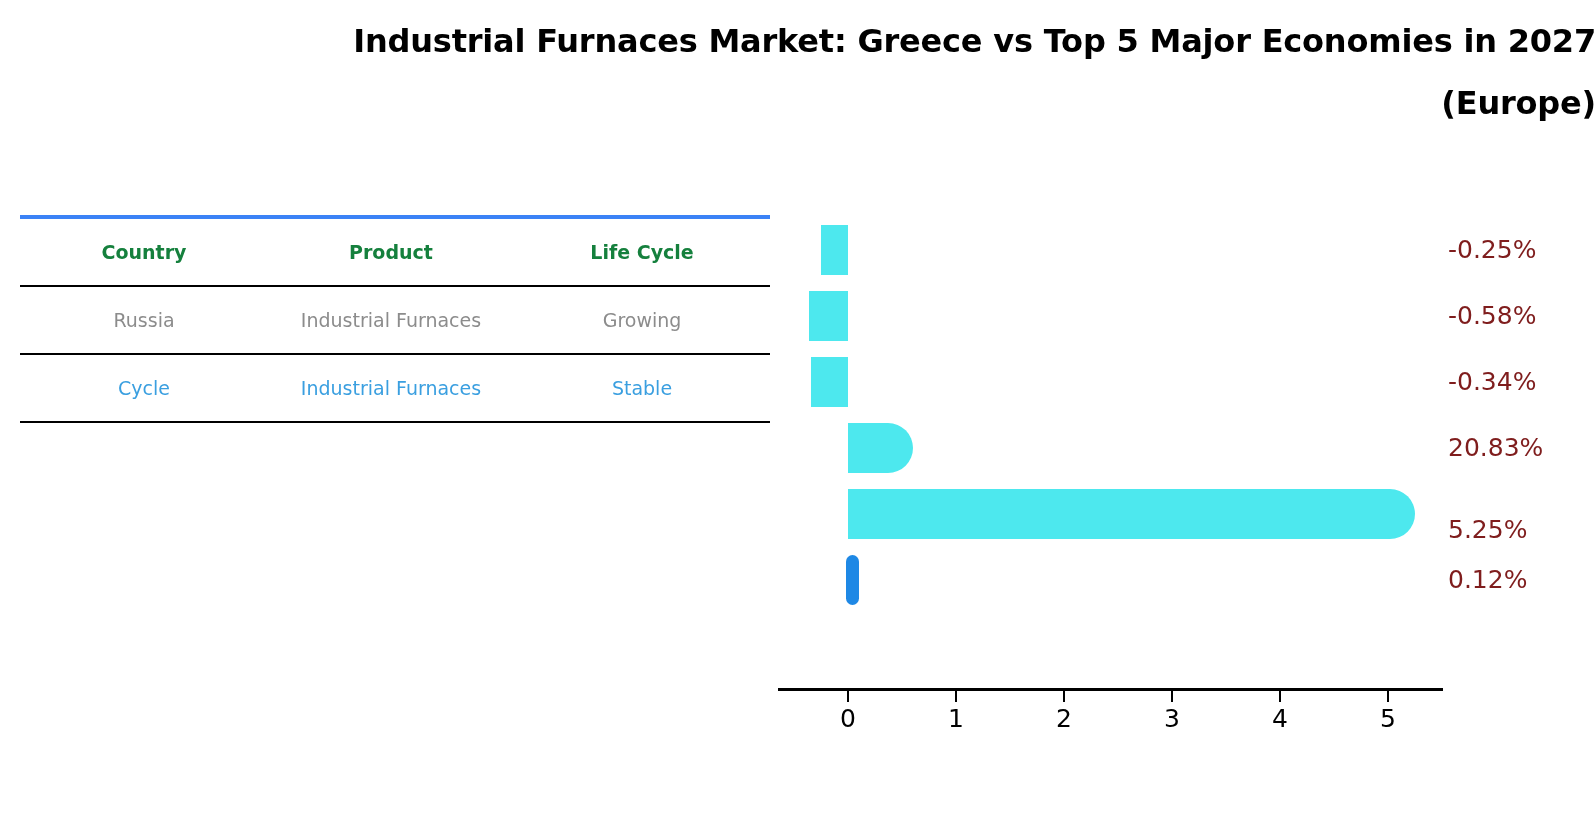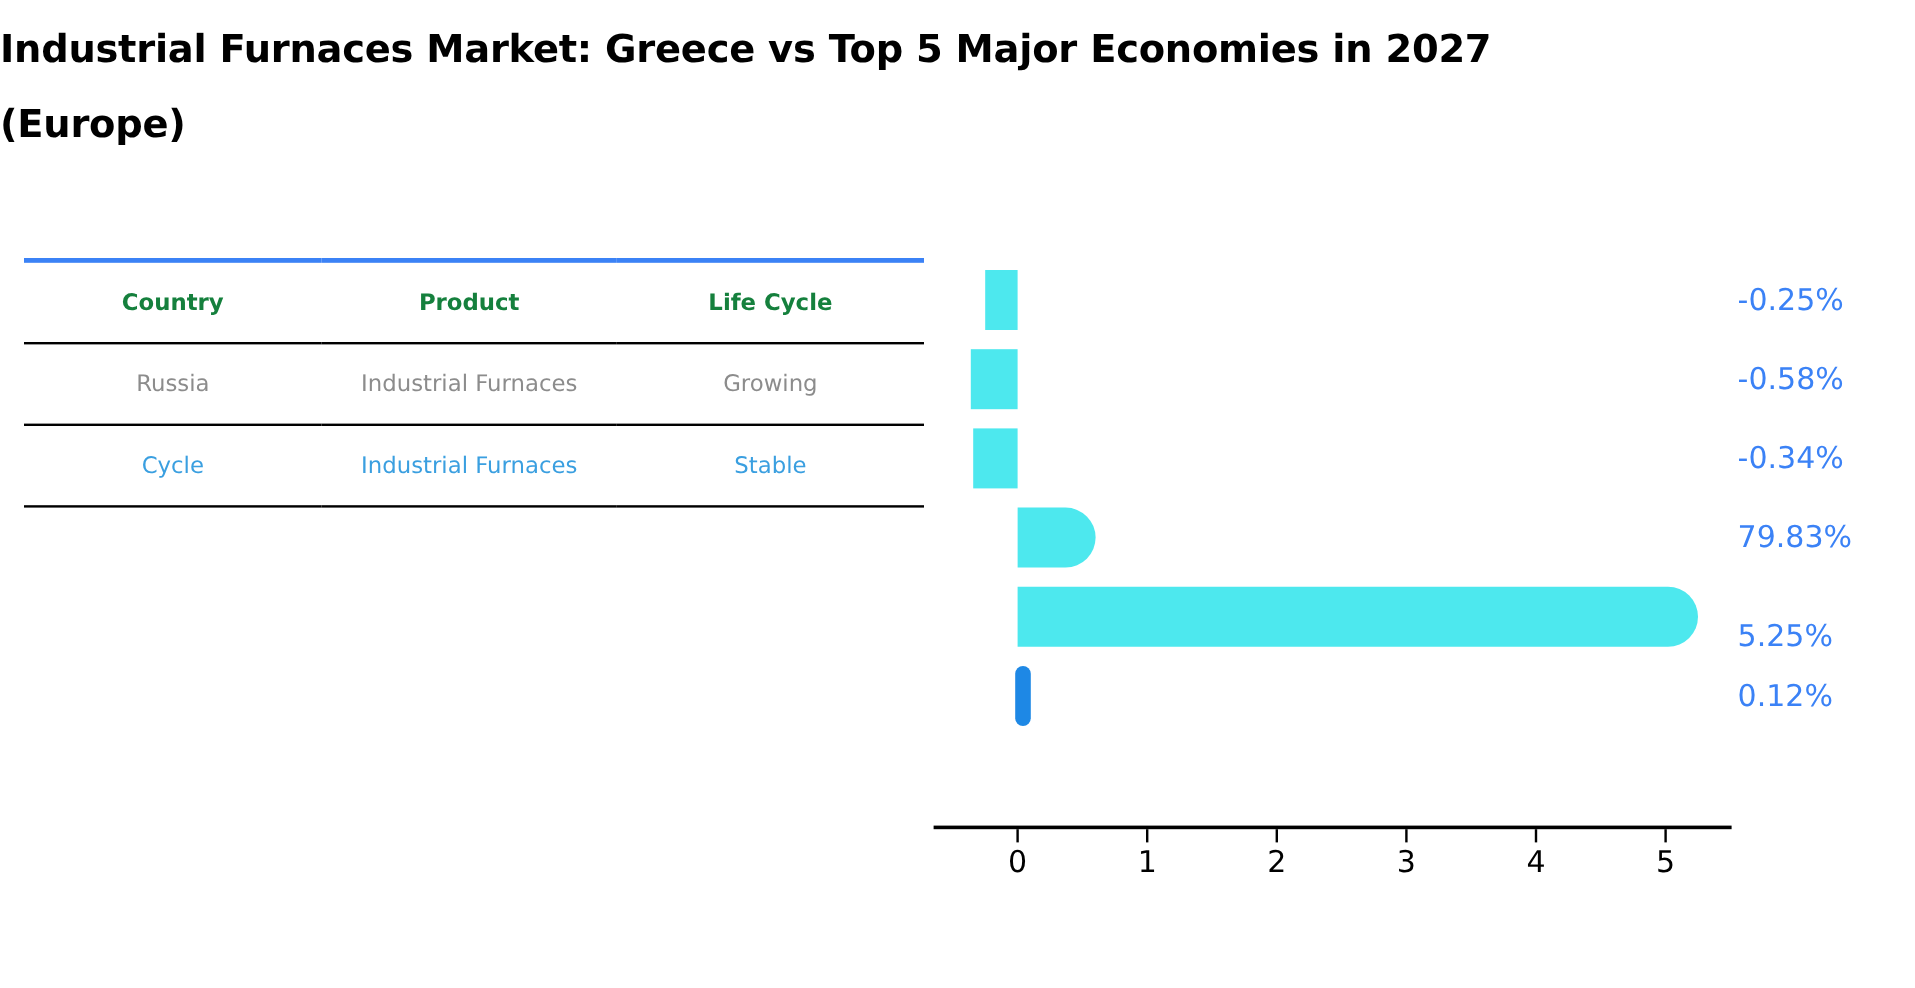--- a/index.html
+++ b/index.html
@@ -4,21 +4,21 @@
 <style>
   html,body{margin:0;padding:0;}
   body{
     width:1596px;height:823px;background:#ffffff;
     font-family:"DejaVu Sans","Liberation Sans",sans-serif;
     overflow:hidden;position:relative;
   }
   #root{position:absolute;inset:0;}
 
   
-  .title-block{position:absolute;left:0;top:10px;width:1596px;text-align:left;}
+  .title-block{position:absolute;left:0;top:10px;width:1596px;text-align:right;}
   .title-line{
     font-size:32px;font-weight:bold;color:#000000;line-height:62px;
     letter-spacing:-0.2px;
   }
 
   
   .table-wrap{position:absolute;left:20px;top:215px;width:750px;}
   table.tbl{border-collapse:collapse;width:750px;table-layout:fixed;}
   table.tbl col.c-country{width:248px;}
   table.tbl col.c-product{width:246px;}
@@ -50,21 +50,21 @@
     position:absolute;left:0;top:473px;width:665px;height:3px;background:#000;
   }
   .tick{position:absolute;top:476px;width:2px;height:11px;background:#000;}
   .tick-label{
     position:absolute;top:489px;font-size:25px;color:#000;
     transform:translateX(-50%);text-align:center;
   }
 
   .vlabels{position:absolute;left:670px;top:0;width:130px;height:475px;}
   .vlabel{
-    position:absolute;left:0;font-size:25px;color:#3b82f6;
+    position:absolute;left:0;font-size:25px;color:#7f1d1d;
     height:50px;line-height:50px;white-space:nowrap;
   }
 </style>
 </head>
 <body>
 
 <div id="root">
 
   <div class="title-block">
     <div class="title-line">Industrial Furnaces Market: Greece vs Top 5 Major Economies in 2027</div>
@@ -119,19 +119,19 @@
         <div class="bar neg" style="left: 31.12px; width: 38.88px; background: rgb(77, 232, 238); top: 76px;"></div>
         <div class="bar neg" style="left: 33.28px; width: 36.72px; background: rgb(77, 232, 238); top: 142px;"></div>
         <div class="bar pos" style="left: 70px; width: 64.8px; background: rgb(77, 232, 238); top: 208px;"></div>
         <div class="bar pos" style="left: 70px; width: 567px; background: rgb(77, 232, 238); top: 274px;"></div>
         <div class="bar greece" style="left: 68px; width: 13px; background: rgb(30, 136, 229); top: 340px;"></div>
       </div>
     <div class="vlabels" id="vlabels">
         <div class="vlabel" style="top: 10px;">-0.25%</div>
         <div class="vlabel" style="top: 76px;">-0.58%</div>
         <div class="vlabel" style="top: 142px;">-0.34%</div>
-        <div class="vlabel" style="top: 208px;">79.83%</div>
+        <div class="vlabel" style="top: 208px;">20.83%</div>
         <div class="vlabel" style="top: 290px;">5.25%</div>
         <div class="vlabel" style="top: 340px;">0.12%</div>
       </div>
   </div>
 
 </div>
 
 </body></html>

